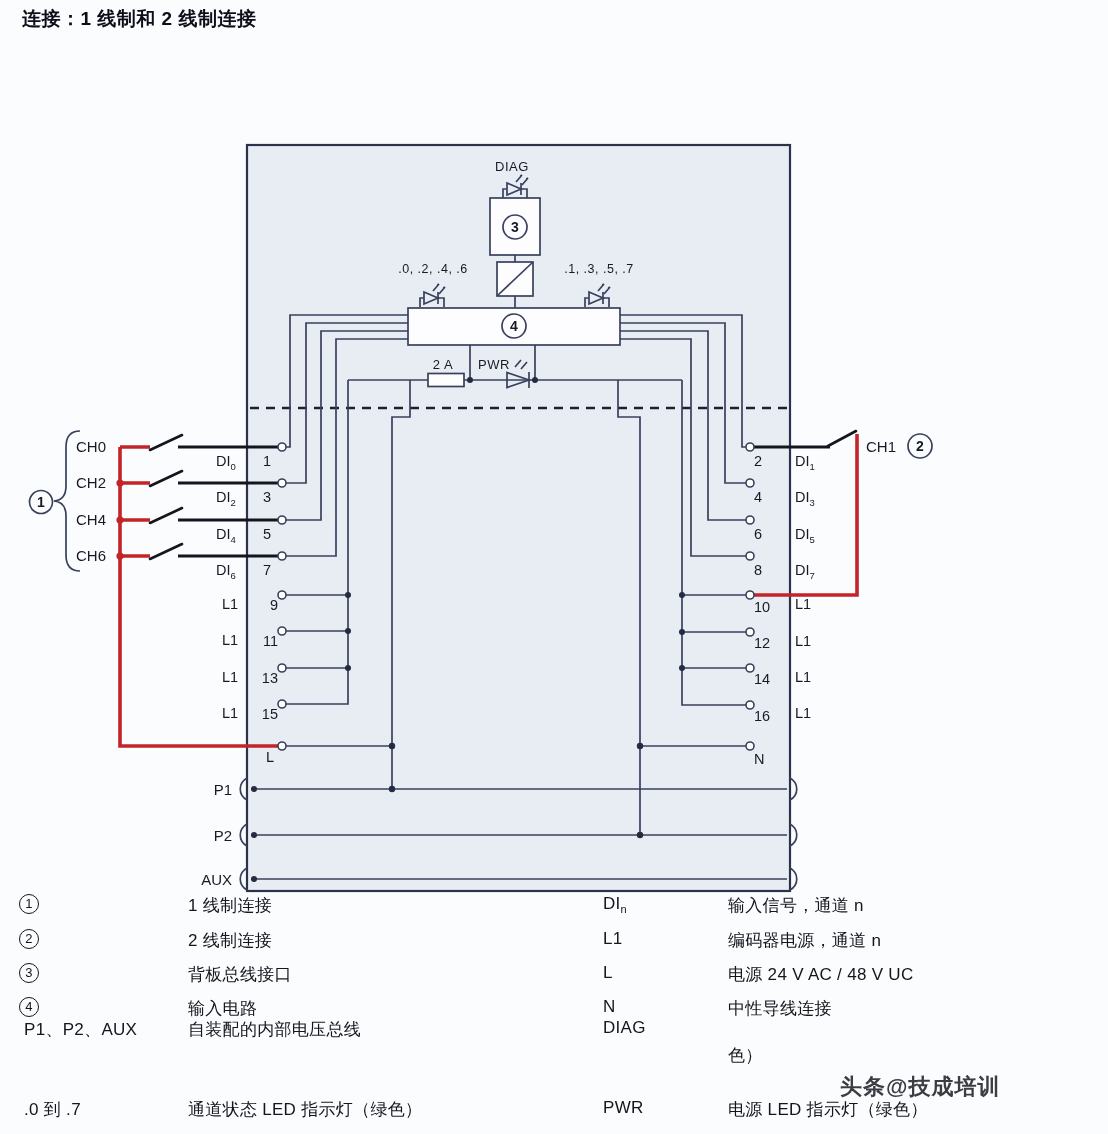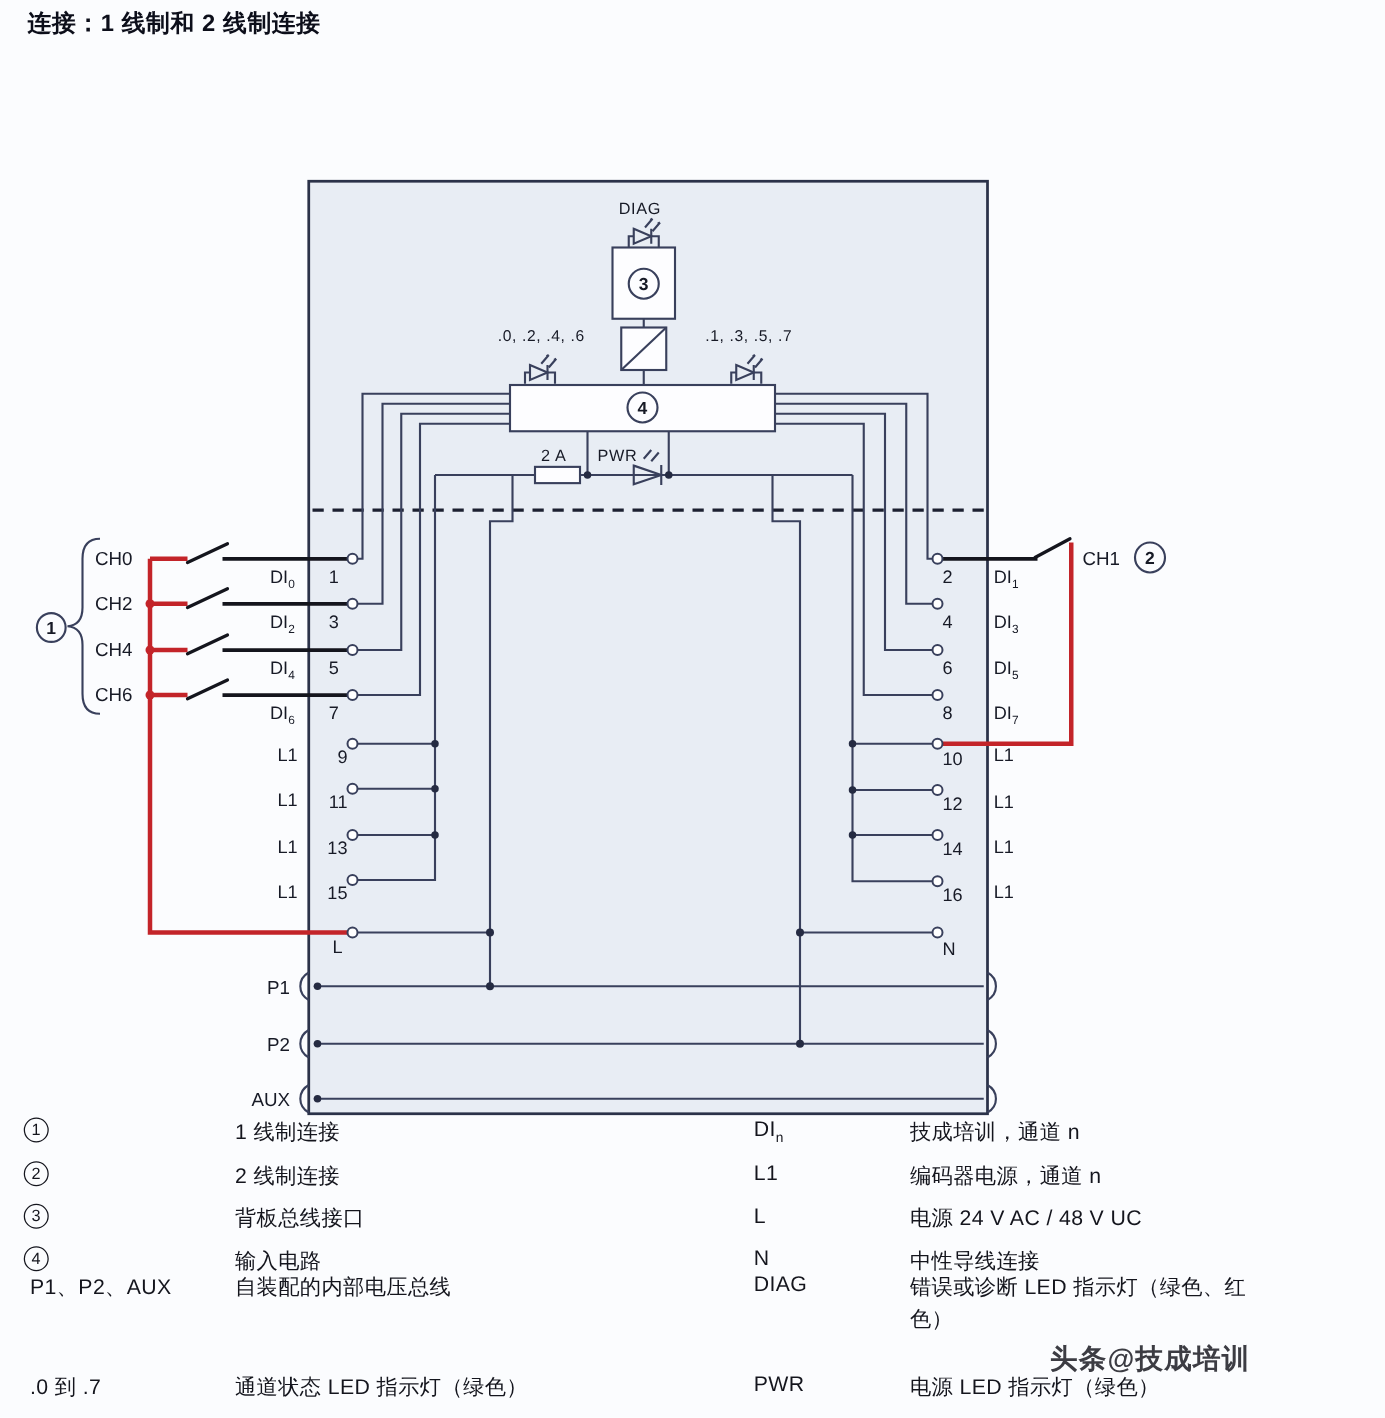--- a/index.html
+++ b/index.html
@@ -211,27 +211,26 @@
   <span class="legend-key" style="left:19px;top:962px"><span class="circ">3</span></span>
   <div class="legend-desc" style="left:188px;top:963px">背板总线接口</div>
   <span class="legend-key" style="left:19px;top:996px"><span class="circ">4</span></span>
   <div class="legend-desc" style="left:188px;top:997px">输入电路</div>
   <div class="legend-key" style="left:24px;top:1018px">P1、P2、AUX</div>
   <div class="legend-desc" style="left:188px;top:1018px">自装配的内部电压总线</div>
   <div class="legend-key" style="left:24px;top:1098px">.0 到 .7</div>
   <div class="legend-desc" style="left:188px;top:1098px">通道状态 LED 指示灯（绿色）</div>
 
   <div class="legend-key" style="left:603px;top:894px"><span>DI</span><sub>n</sub></div>
-  <div class="legend-desc" style="left:728px;top:894px">技成培训，通道 n</div>
+  <div class="legend-desc" style="left:728px;top:894px">输入信号，通道 n</div>
   <div class="legend-key" style="left:603px;top:929px">L1</div>
   <div class="legend-desc" style="left:728px;top:929px">编码器电源，通道 n</div>
   <div class="legend-key" style="left:603px;top:963px">L</div>
   <div class="legend-desc" style="left:728px;top:963px">电源 24 V AC / 48 V UC</div>
   <div class="legend-key" style="left:603px;top:997px">N</div>
   <div class="legend-desc" style="left:728px;top:997px">中性导线连接</div>
   <div class="legend-key" style="left:603px;top:1018px">DIAG</div>
-  <div class="legend-desc" style="left:728px;top:1018px">错误或诊断 LED 指示灯（绿色、红</div>
   <div class="legend-desc" style="left:728px;top:1044px">色）</div>
   <div class="legend-key" style="left:603px;top:1098px">PWR</div>
   <div class="legend-desc" style="left:728px;top:1098px">电源 LED 指示灯（绿色）</div>
 
   <div id="watermark" class="abs">头条@技成培训</div>
 </div>
 
 </body></html>

